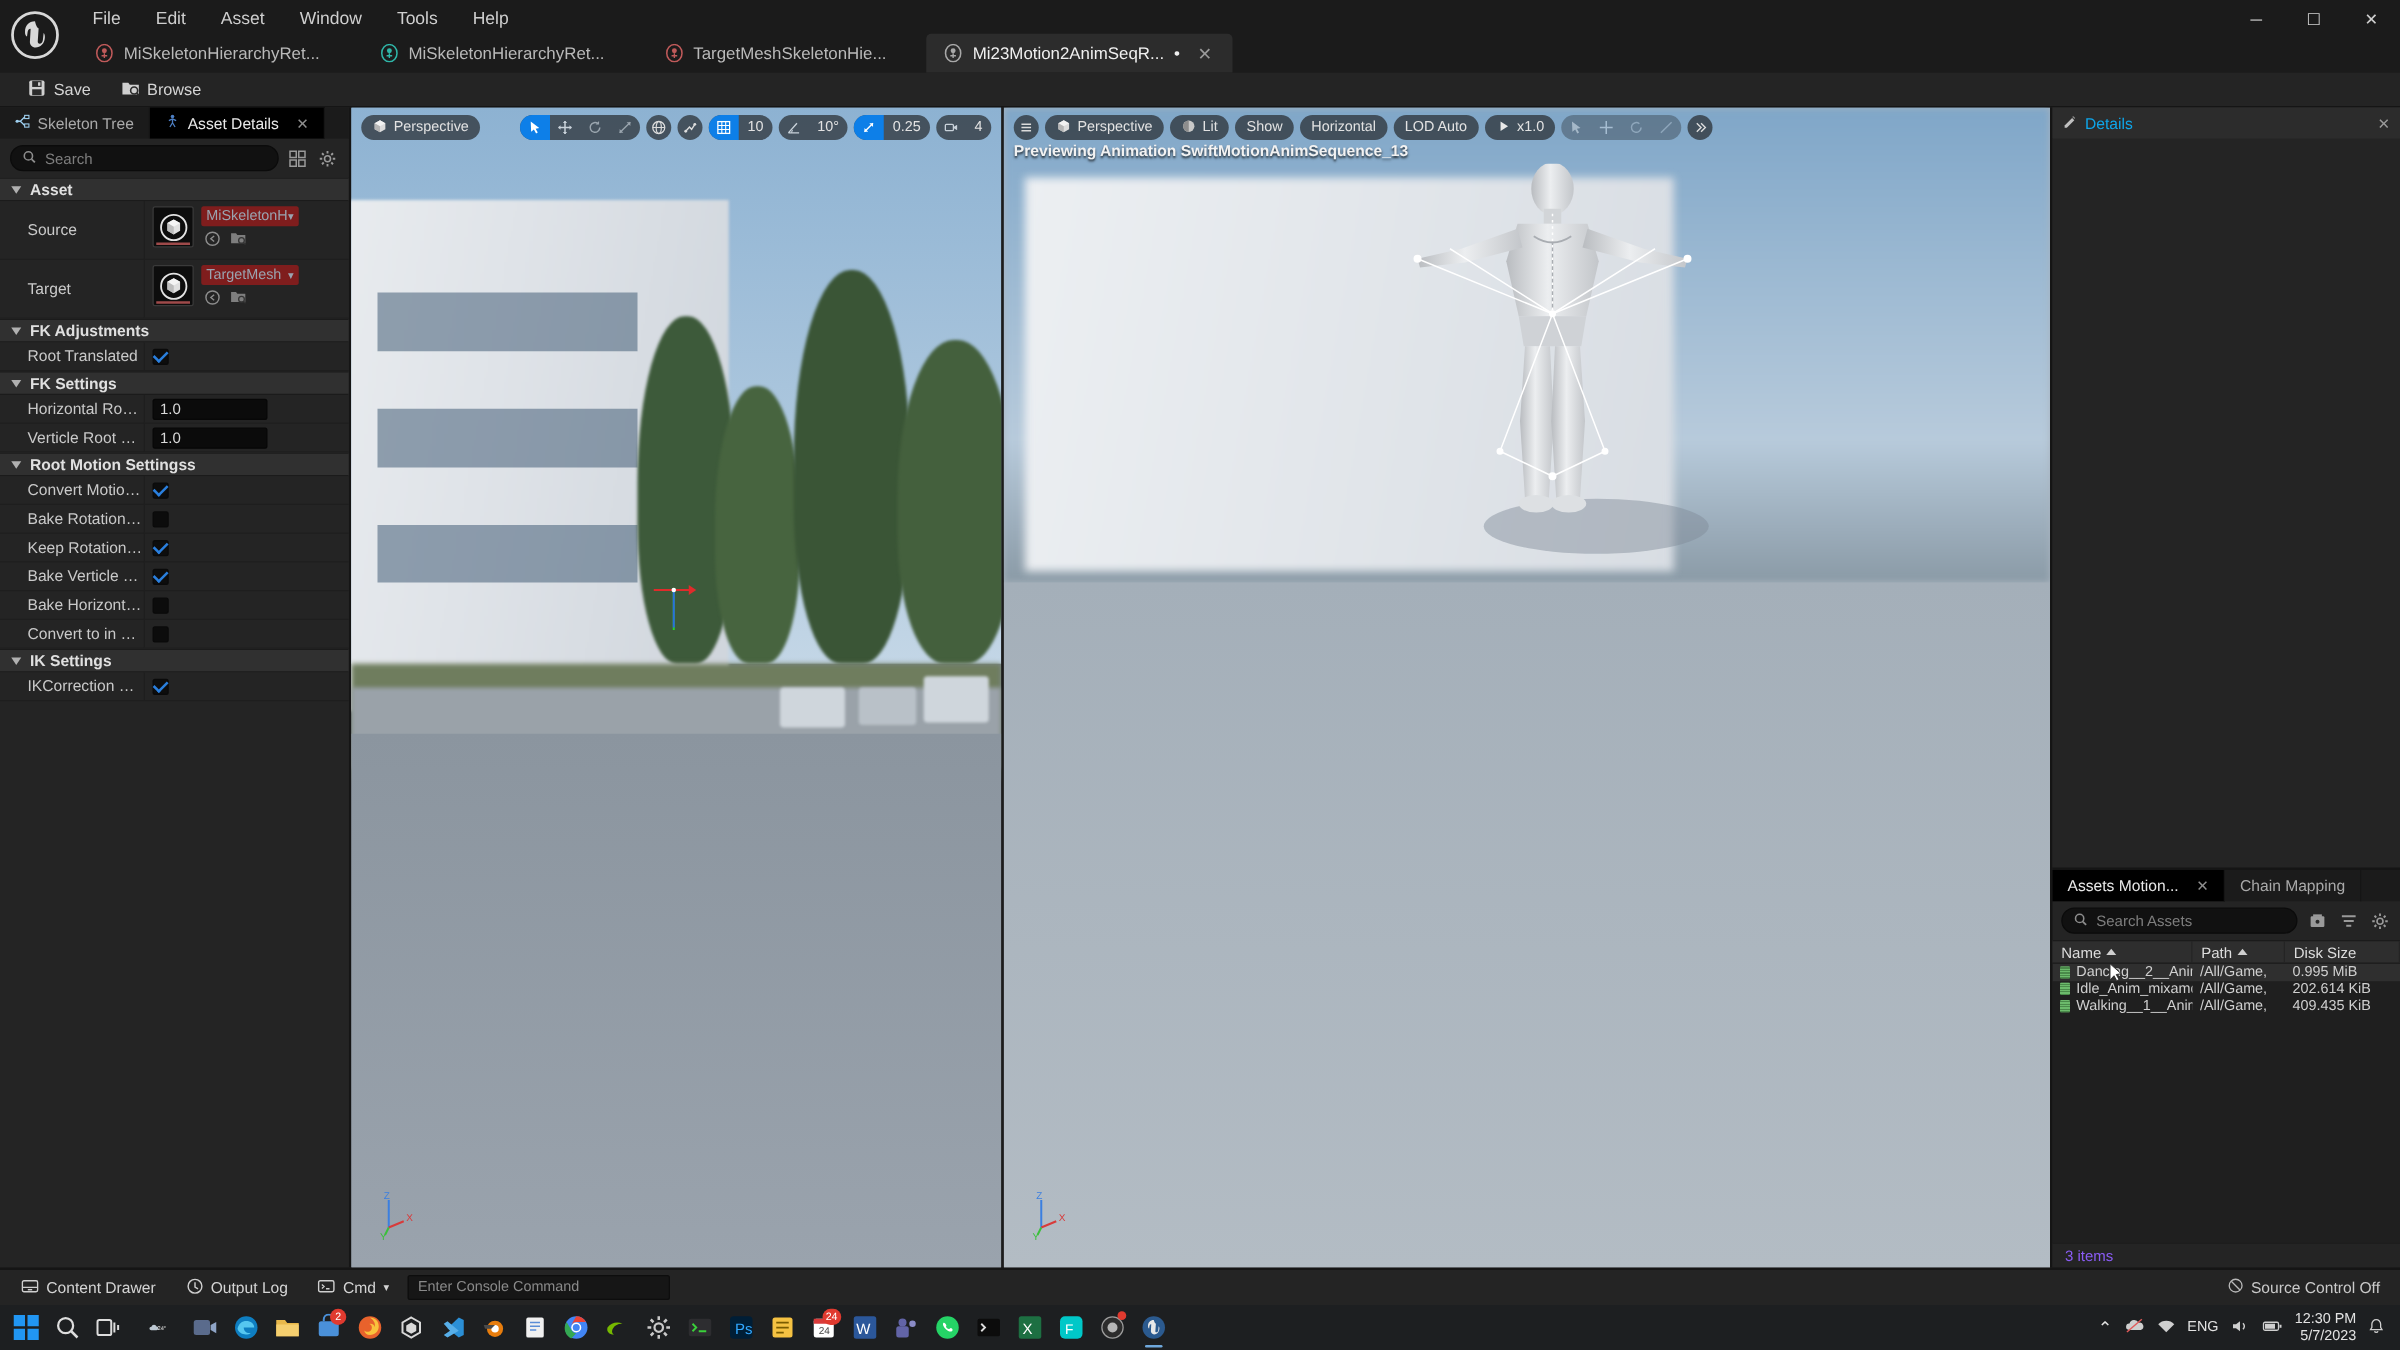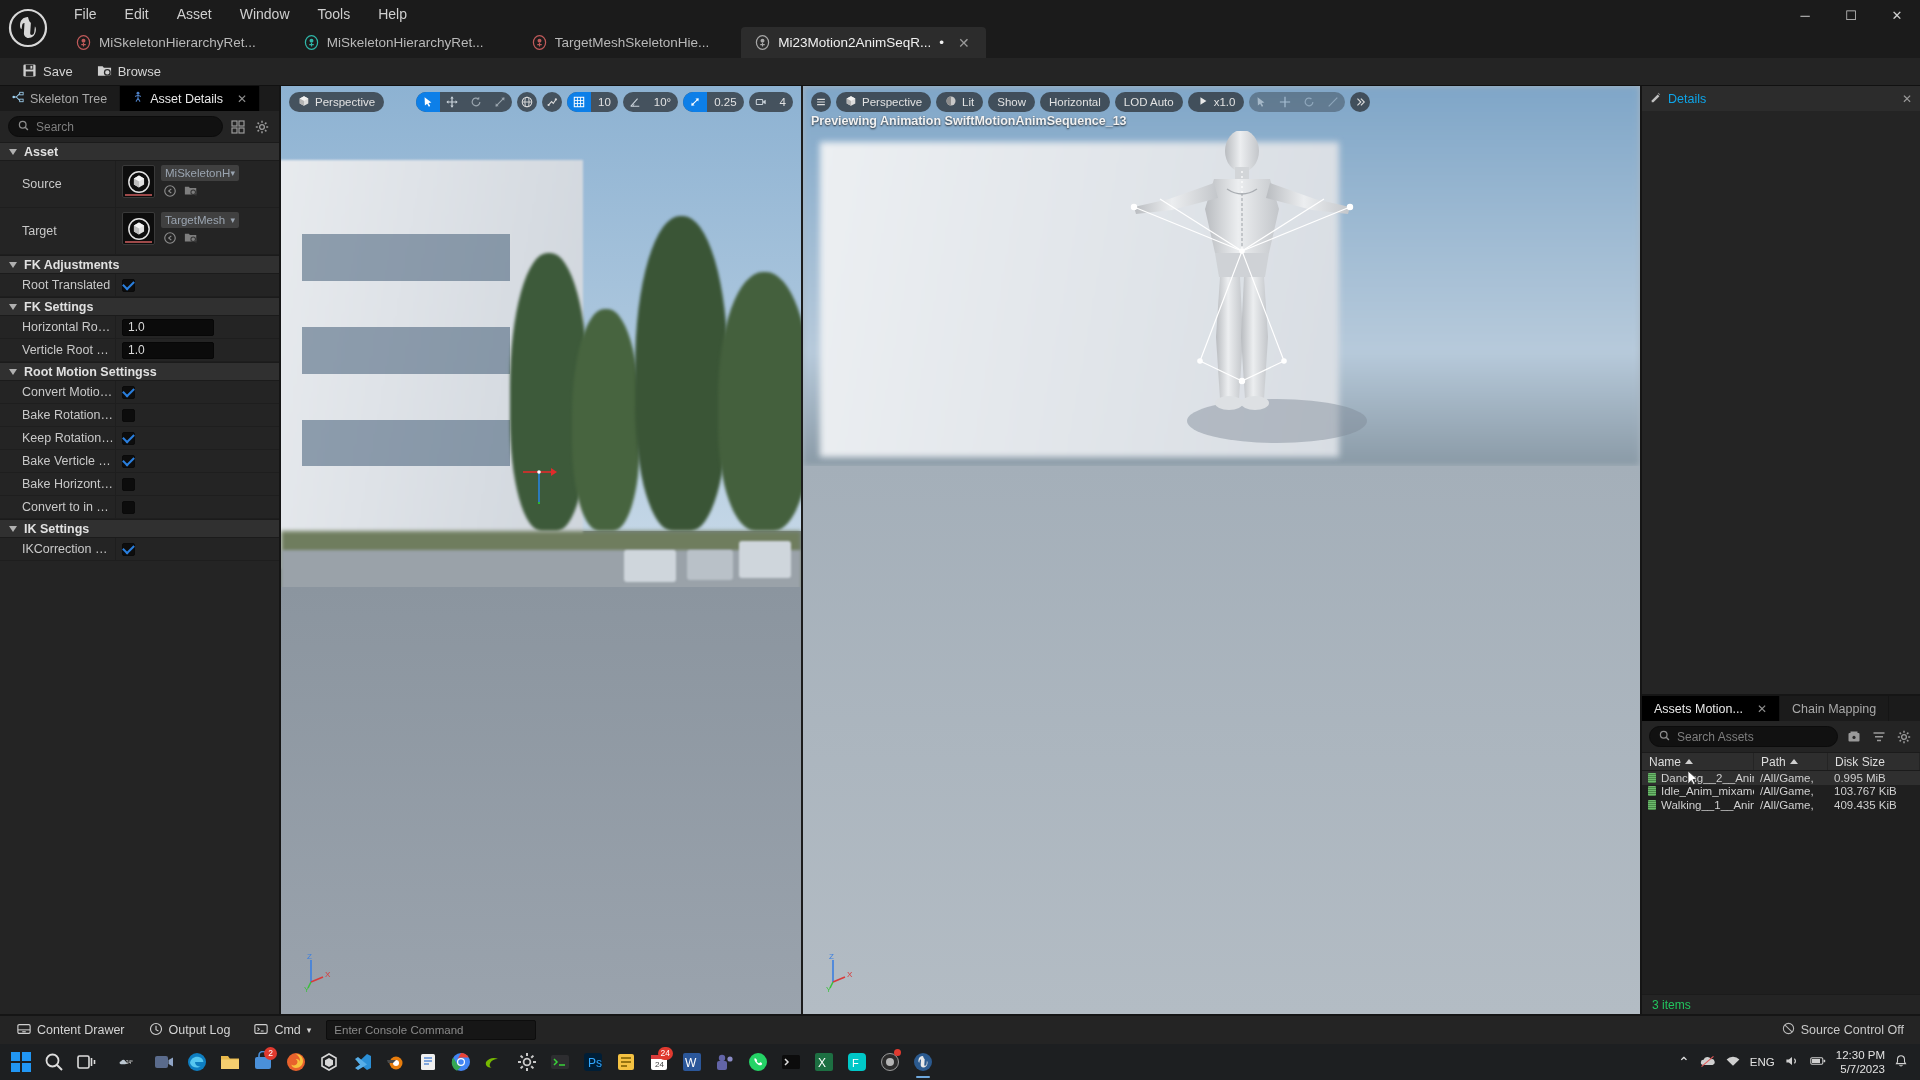--- a/index.html
+++ b/index.html
@@ -78,21 +78,21 @@
                color:#dadada; font-size:12px; display:flex; align-items:center; padding-left:5px; }
   .asset-row { display:flex; align-items:stretch; min-height:47px; border-bottom:1px solid #1e1e1e; }
   .asset-label { width:115px; flex:0 0 115px; padding-left:22px; display:flex; align-items:center;
                  font-size:12.5px; color:#c9c9c9; }
   .asset-val { flex:1; display:flex; gap:6px; padding:4px 4px 4px 6px; border-left:1px solid #1e1e1e; }
   .thumb { width:33px; height:33px; background:#0d0d0d; border:1px solid #3a3a3a; border-radius:2px;
            position:relative; display:flex; align-items:center; justify-content:center; }
   .thumb:after { content:""; position:absolute; left:2px; right:2px; bottom:1px; height:2px; background:#9e4a4a; }
   .thumb svg { width:24px; height:24px; }
   .asset-ctl { display:flex; flex-direction:column; gap:3px; }
-  .combo { width:78px; height:16px; background:#404040; border-radius:2px; display:flex; align-items:center;
+  .combo { width:78px; height:16px; background:#7f1d1d; border-radius:2px; display:flex; align-items:center;
            justify-content:space-between; padding:0 4px; font-size:11.5px; color:#9aa4b0; }
   .mini-row { display:flex; gap:7px; align-items:center; padding-left:2px; }
   .mini-row svg { width:14px; height:14px; opacity:.75; }
 
   
   .viewports { flex:1; display:flex; min-width:0; background:#1c1c1c; padding:0; gap:2px; }
   .vp { position:relative; overflow:hidden; }
   .vp1 { width:520px; flex:0 0 520px; }
   .vp2 { flex:1; }
   .vp-toolbar { position:absolute; top:6px; left:0; right:0; display:flex; align-items:center;
@@ -159,21 +159,21 @@
   .list-body { flex:1; background:#1f1f1f; overflow:hidden; }
   .lrow { display:flex; height:13.5px; align-items:center; font-size:11.5px; color:#cfcfcf; }
   .lrow.sel { background:#2f2f2f; }
   .lc { padding-left:6px; white-space:nowrap; overflow:hidden; }
   .lc.c1 { width:112px; flex:0 0 112px; display:flex; align-items:center; gap:5px; }
   .lc.c2 { width:74px; flex:0 0 74px; }
   .lc.c3 { flex:1; }
   .anim-ico { width:8px; height:10px; background:#5fa85f; border-radius:1px; flex:0 0 8px;
               background-image:repeating-linear-gradient(to bottom,#6cba6c 0 1px,#4a8a4a 1px 2px); }
   .br-status { height:20px; background:#242424; display:flex; align-items:center; padding-left:10px;
-               font-size:12px; color:#22c55e; border-top:1px solid #1b1b1b; }
+               font-size:12px; color:#8b5cf6; border-top:1px solid #1b1b1b; }
 
   
   .bottombar { height:30px; flex:0 0 30px; background:#242424; display:flex; align-items:center;
                gap:6px; padding:0 8px; border-top:2px solid #151515; }
   .bb-btn { display:flex; align-items:center; gap:6px; padding:3px 9px; font-size:12.5px; color:#d4d4d4; border-radius:3px; }
   .bb-btn svg { width:14px; height:14px; }
   .cmd-input { width:210px; height:20px; background:#161616; border:1px solid #0d0d0d; border-radius:2px;
                color:#8a8a8a; font-size:11.5px; display:flex; align-items:center; padding-left:7px; }
   .src-ctl { margin-left:auto; display:flex; align-items:center; gap:6px; font-size:12.5px; color:#c9c9c9; padding-right:8px; }
   .src-ctl svg { width:13px; height:13px; }
@@ -841,21 +841,21 @@
             <svg style="position:absolute;left:44px;top:-1px;width:14px;height:18px;" viewBox="0 0 14 18">
               <path d="M2 1l9 8-4 .6 2.2 4-1.8 1-2.2-4L2 14z" fill="#fff" stroke="#333" stroke-width=".8"></path>
             </svg>
           </div>
           <div class="lrow">
             <div class="lc c1">
                 <span class="anim-ico"></span>
                 <span>Idle_Anim_mixamo</span>
               </div>
             <div class="lc c2">/All/Game,</div>
-            <div class="lc c3">103.767 KiB</div>
+            <div class="lc c3">202.614 KiB</div>
           </div>
           <div class="lrow">
             <div class="lc c1">
                 <span class="anim-ico"></span>
                 <span>Walking__1__Anim</span>
               </div>
             <div class="lc c2">/All/Game,</div>
             <div class="lc c3">409.435 KiB</div>
           </div>
         </div>

